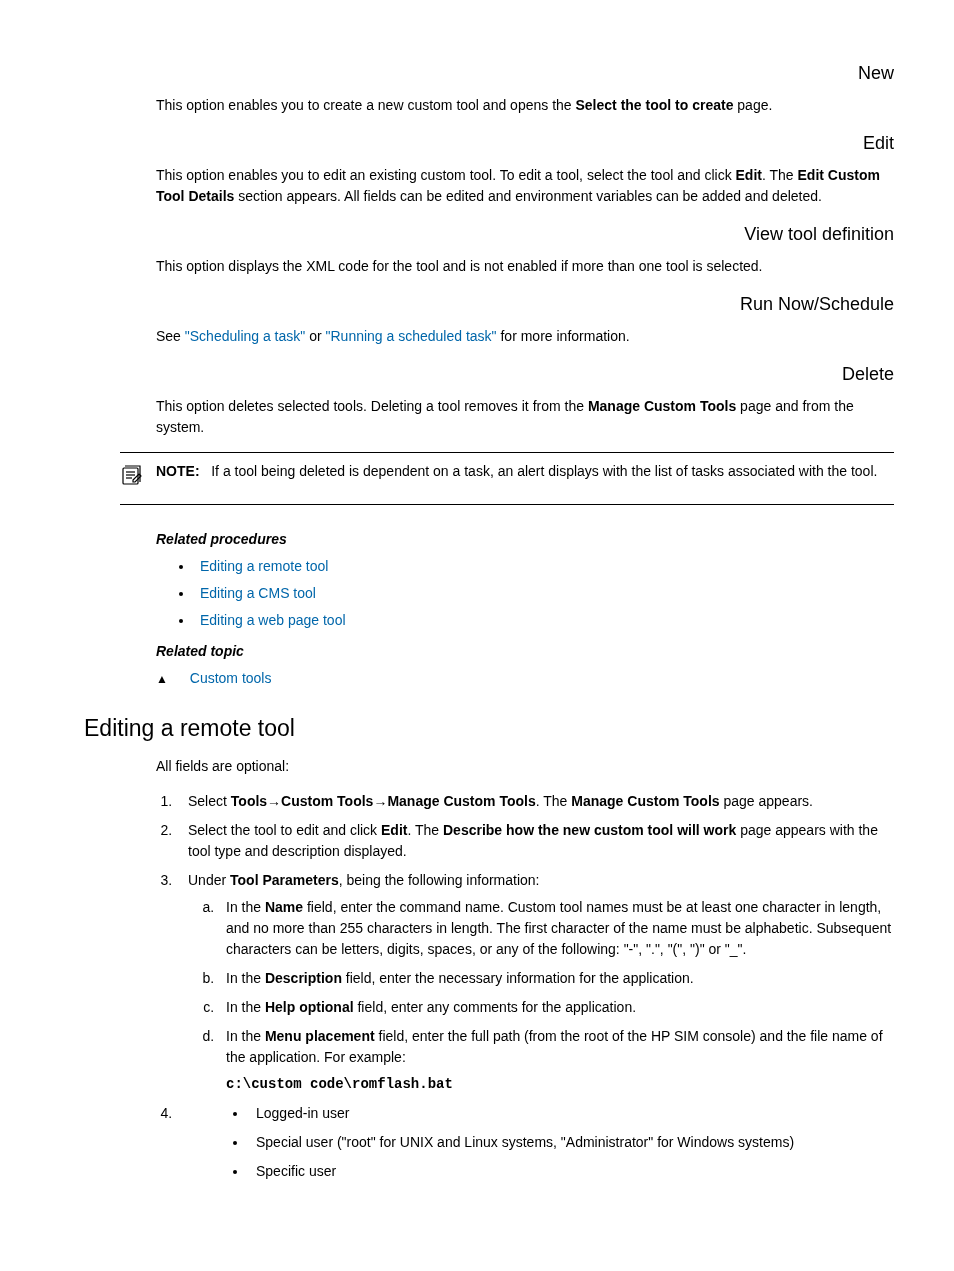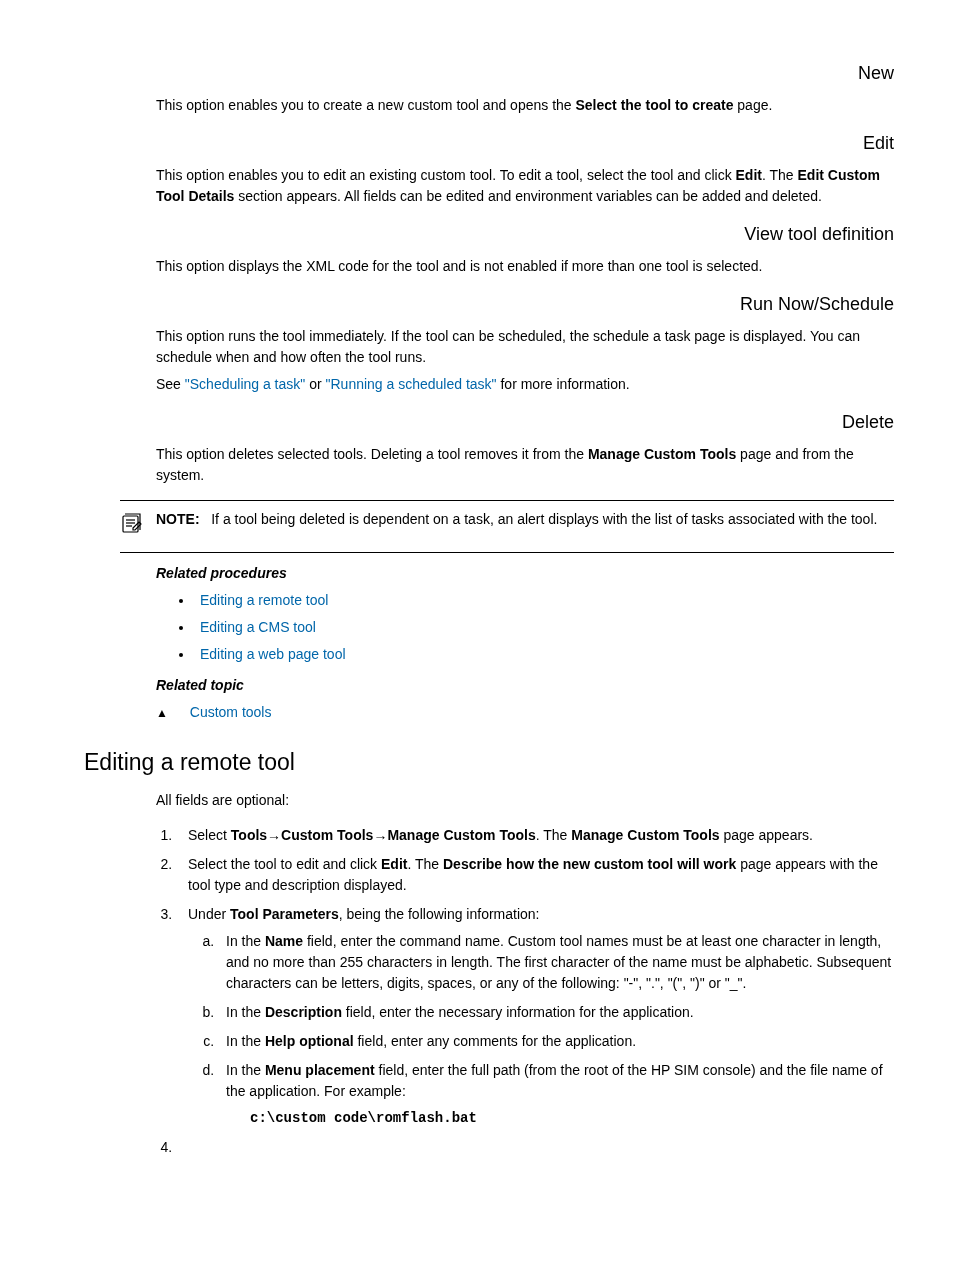--- a/index.html
+++ b/index.html
@@ -37,21 +37,21 @@
     .section-body p {
       margin-bottom: 6px;
     }
     a.link {
       color: #0066aa;
       text-decoration: none;
     }
     .note-block {
       margin-left: 36px;
       margin-top: 6px;
-      margin-bottom: 10px;
+      margin-bottom: 24px;
     }
     .note-block hr {
       border: none;
       border-top: 1px solid #000;
       margin: 4px 0;
     }
     .note-content {
       display: flex;
       align-items: flex-start;
       padding: 4px 0;
@@ -116,21 +116,20 @@
       margin-top: 6px;
     }
     ul.inner-bullets li {
       margin-bottom: 8px;
       padding-left: 8px;
     }
     .code {
       font-family: "Courier New", monospace;
       font-weight: bold;
       margin-top: 6px;
-      margin-left: 24px;
     }
     strong { font-weight: bold; }
   </style>
 </head>
 <body>
 
 <h2>New</h2>
 <div class="section-body">
   <p>
     <span>This option enables you to create a new custom tool and opens the </span><strong>Select the tool to create</strong><span> page.</span>
@@ -144,21 +143,20 @@
   </p>
 </div>
 
 <h2>View tool definition</h2>
 <div class="section-body">
   <p>This option displays the XML code for the tool and is not enabled if more than one tool is selected.</p>
 </div>
 
 <h2>Run Now/Schedule</h2>
 <div class="section-body">
-  <p>This option runs the tool immediately. If the tool can be scheduled, the schedule a task page is displayed. You can schedule when and how often the tool runs.</p>
   <p>
     <span>See </span><a class="link">"Scheduling a task"</a><span> or </span><a class="link">"Running a scheduled task"</a><span> for more information.</span>
   </p>
 </div>
 
 <h2>Delete</h2>
 <div class="section-body">
   <p>
     <span>This option deletes selected tools. Deleting a tool removes it from the </span><strong>Manage Custom Tools</strong><span> page and from the system.</span>
   </p>
@@ -220,14 +218,19 @@
       <li>
         <span>In the </span><strong>Help optional</strong><span> field, enter any comments for the application.</span>
       </li>
       <li>
         <span>In the </span><strong>Menu placement</strong><span> field, enter the full path (from the root of the HP SIM console) and the file name of the application. For example:</span>
         <div class="code">c:\custom code\romflash.bat</div>
       </li>
     </ol>
   </li>
   <li>
+    <ul class="inner-bullets">
+      <li>Logged-in user</li>
+      <li>Special user ("root" for UNIX and Linux systems, "Administrator" for Windows systems)</li>
+      <li>Specific user</li>
+    </ul>
   </li>
 </ol>
 
 </body></html>

